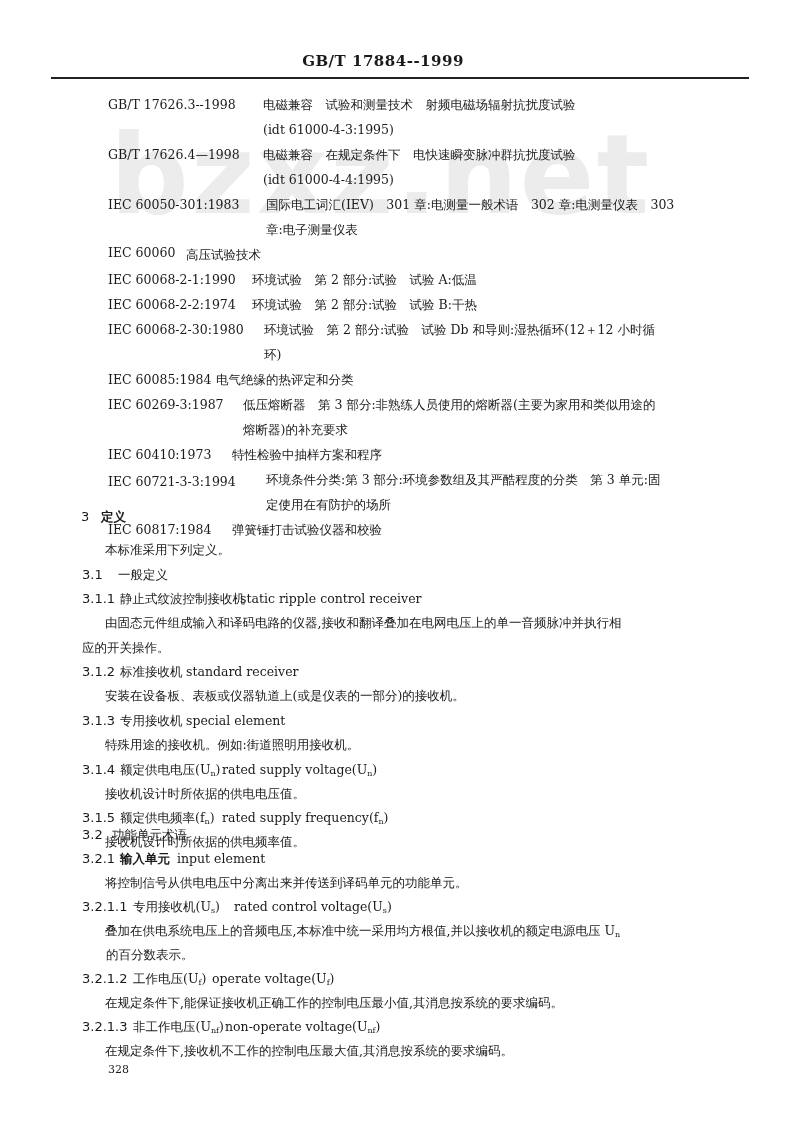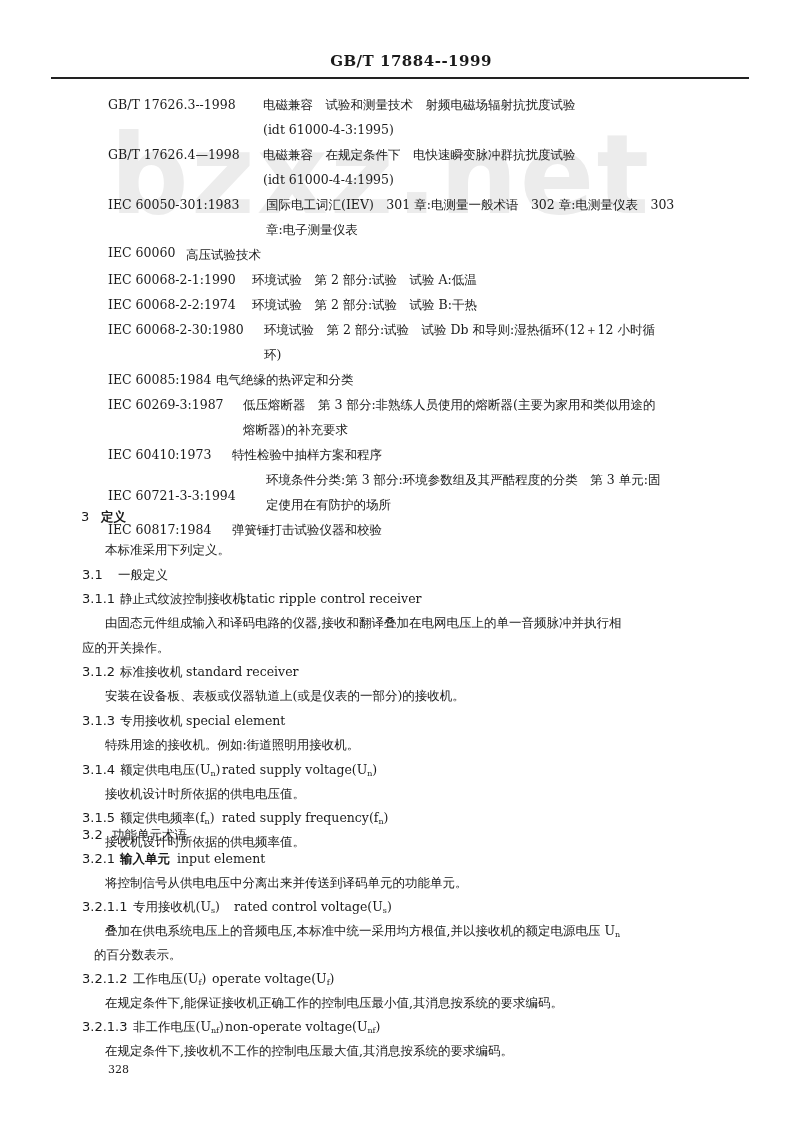--- a/index.html
+++ b/index.html
@@ -1,18 +1,18 @@
 <!DOCTYPE html>
 <html><head>
 <meta charset="utf-8">
 <style>
   html, body { margin:0; padding:0; }
   body { width:800px; height:1129px; background:#fff; position:relative; overflow:hidden;
          font-family:"DejaVu Serif","Liberation Serif",serif; color:#1a1a1a; }
-  .header { position:absolute; top:52px; left:0; width:766px; text-align:center; font-size:15px; font-weight:bold; letter-spacing:0.5px;margin-left:28px; }
+  .header { position:absolute; top:52px; left:0; width:766px; text-align:center; font-size:15px; font-weight:bold; letter-spacing:0.5px; }
   .topline { position:absolute; top:77px; left:51px; width:429px; height:2px; background:#222; }
   .watermark { position:absolute; top:120px; left:110px; font-family:"DejaVu Sans","Liberation Sans",sans-serif;
                font-size:110px; font-weight:bold; color:#ececec; letter-spacing:2px; z-index:0; line-height:1; }
   .content { position:absolute; left:0; top:0; width:800px; z-index:1; font-size:12.5px; }
   .line { position:absolute; white-space:nowrap; line-height:18px; }
   .sec { font-family:"DejaVu Sans","Liberation Sans",sans-serif; font-size:13px; }
   .pn { position:absolute; left:108px; top:1063px; font-size:11px; }
   sub { font-size:8px; vertical-align:-2px; }
 </style>
 </head>
@@ -68,21 +68,21 @@
   <div class="line" style="top:371px;left:108px;">IEC 60085:1984</div>
   <div class="line" style="top:371px;left:216px;">电气绝缘的热评定和分类</div>
 
   <div class="line" style="top:396px;left:108px;">IEC 60269-3:1987</div>
   <div class="line" style="top:396px;left:243px;">低压熔断器　第 3 部分:非熟练人员使用的熔断器(主要为家用和类似用途的</div>
   <div class="line" style="top:421px;left:243px;">熔断器)的补充要求</div>
 
   <div class="line" style="top:446px;left:108px;">IEC 60410:1973</div>
   <div class="line" style="top:446px;left:232px;">特性检验中抽样方案和程序</div>
 
-  <div class="line" style="top:487px;left:108px;">IEC 60721-3-3:1994</div>
+  <div class="line" style="top:473px;left:108px;">IEC 60721-3-3:1994</div>
   <div class="line" style="top:471px;left:266px;">环境条件分类:第 3 部分:环境参数组及其严酷程度的分类　第 3 单元:固</div>
   <div class="line" style="top:496px;left:266px;">定使用在有防护的场所</div>
 
   <div class="line" style="top:521px;left:108px;">IEC 60817:1984</div>
   <div class="line" style="top:521px;left:232px;">弹簧锤打击试验仪器和校验</div>
 
   <div class="line sec" style="top:508px;left:81px;">3</div>
   <div class="line" style="top:508px;left:101px;font-weight:bold;">定义</div>
 
   <div class="line" style="top:541px;left:105px;">本标准采用下列定义。</div>
@@ -121,21 +121,21 @@
 
   <div class="line sec" style="top:850px;left:82px;">3.2.1</div>
   <div class="line" style="top:850px;left:120px;font-weight:bold;">输入单元</div>
   <div class="line" style="top:850px;left:177px;">input element</div>
   <div class="line" style="top:874px;left:105px;">将控制信号从供电电压中分离出来并传送到译码单元的功能单元。</div>
 
   <div class="line sec" style="top:898px;left:82px;">3.2.1.1</div>
   <div class="line" style="top:898px;left:133px;"><span>专用接收机(U</span><sub>s</sub>)</div>
   <div class="line" style="top:898px;left:234px;"><span>rated control voltage(U</span><sub>s</sub>)</div>
   <div class="line" style="top:922px;left:105px;"><span>叠加在供电系统电压上的音频电压,本标准中统一采用均方根值,并以接收机的额定电源电压 U</span><sub>n</sub></div>
-  <div class="line" style="top:946px;left:81px;padding-left:13px;">的百分数表示。</div>
+  <div class="line" style="top:946px;left:93px;padding-left:13px;">的百分数表示。</div>
 
   <div class="line sec" style="top:970px;left:82px;">3.2.1.2</div>
   <div class="line" style="top:970px;left:133px;"><span>工作电压(U</span><sub>f</sub>)</div>
   <div class="line" style="top:970px;left:212px;"><span>operate voltage(U</span><sub>f</sub>)</div>
   <div class="line" style="top:994px;left:105px;">在规定条件下,能保证接收机正确工作的控制电压最小值,其消息按系统的要求编码。</div>
 
   <div class="line sec" style="top:1018px;left:82px;">3.2.1.3</div>
   <div class="line" style="top:1018px;left:133px;"><span>非工作电压(U</span><sub>nf</sub>)</div>
   <div class="line" style="top:1018px;left:225px;"><span>non-operate voltage(U</span><sub>nf</sub>)</div>
   <div class="line" style="top:1042px;left:105px;">在规定条件下,接收机不工作的控制电压最大值,其消息按系统的要求编码。</div>

